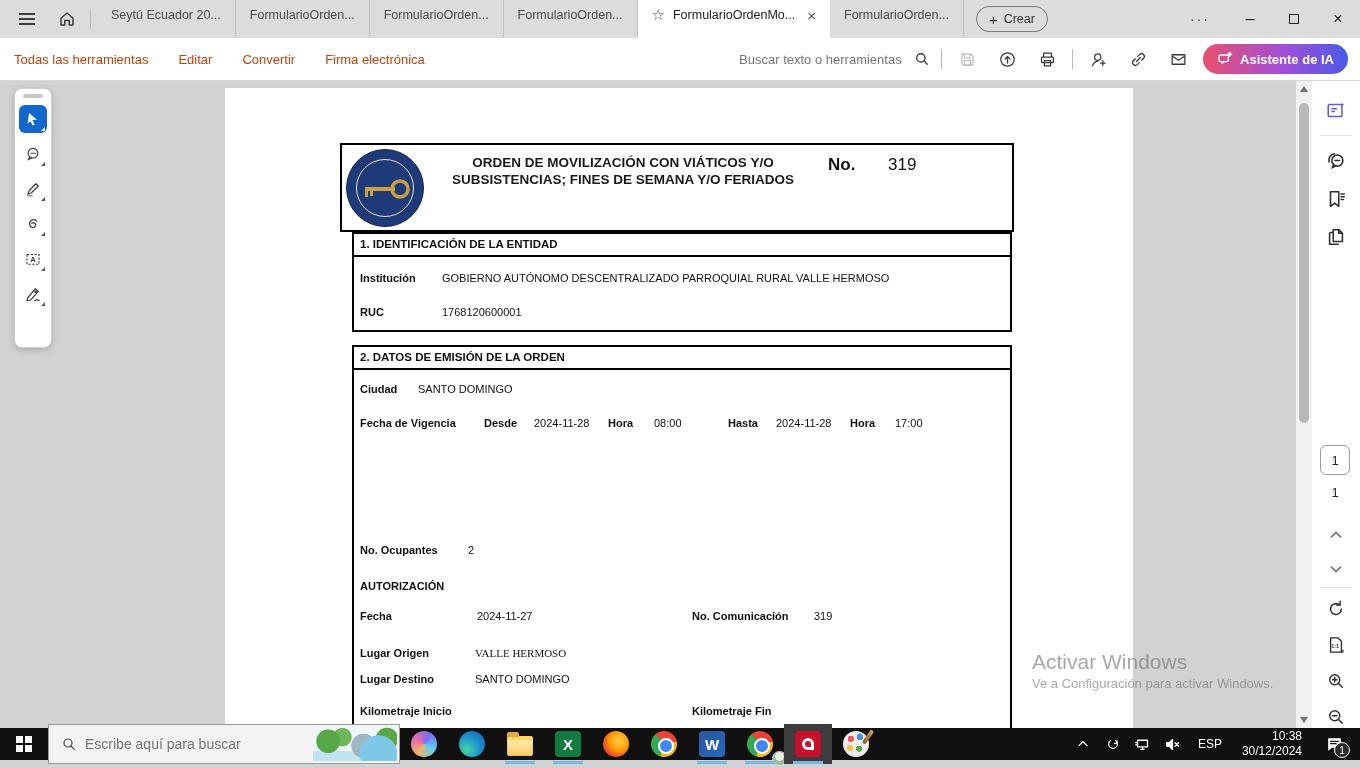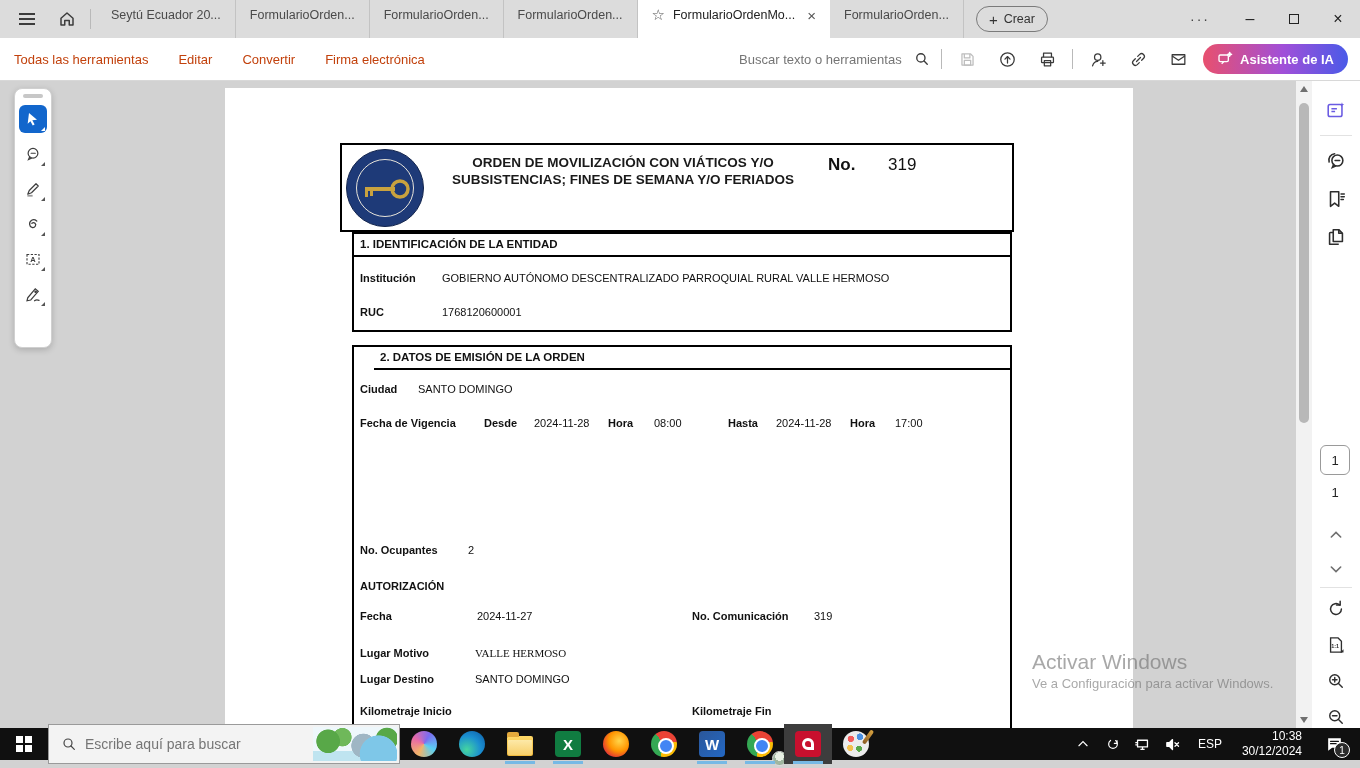--- a/index.html
+++ b/index.html
@@ -44,21 +44,21 @@
   .hdrbox { position:absolute; left:340px; top:62px; width:674px; height:89px; border:2px solid #000; background:#fff; }
   .logo { position:absolute; left:4px; top:4px; width:78px; height:78px; border-radius:50%; background:#1e3a78; border:1px solid #12244d; }
   .logo .ring { position:absolute; left:9px; top:9px; width:58px; height:58px; border-radius:50%; border:1.5px solid #e8e4da; }
   .logo svg { position:absolute; left:14px; top:24px; }
   .doc-title { position:absolute; left:108px; top:9px; width:346px; text-align:center; font-size:13.5px; font-weight:bold; color:#1a1a1a; line-height:17px; }
   .no-lbl { position:absolute; left:486px; top:10px; font-size:17px; font-weight:bold; color:#111; }
   .no-val { position:absolute; left:546px; top:10px; font-size:17px; color:#111; }
 
   .section { position:absolute; left:340px; width:660px; border:2px solid #000000; background:#fff;margin-left:12px; }
   .sec1 { top:151px; height:100px; }
-  .sec2 { top:264px; height:420px;padding-left:20px; }
+  .sec2 { top:264px; height:420px; }
   .sec-h { border-bottom:2px solid #000; padding:4px 6px 5px 6px; font-size:11.5px; font-weight:bold; color:#111; }
   .frow { position:absolute; left:6px; right:6px; height:15px; font-size:11px; color:#111; }
   .frow .lab { font-weight:bold; }
   .frow .abs { position:absolute; top:0; white-space:nowrap; }
   .inline-lab { display:inline-block; font-weight:bold; }
 
   
   .palette { position:absolute; left:14px; top:7px; width:38px; height:260px; background:#fff; border:1px solid #d0d0d0; border-radius:8px; box-shadow:0 2px 6px rgba(0,0,0,.18); display:flex; flex-direction:column; align-items:center; padding:5px 0; gap:7px; }
   .grab { width:20px; height:4px; border-radius:2px; background:#c7c7c7; }
   .tool { width:28px; height:28px; border-radius:6px; display:flex; align-items:center; justify-content:center; cursor:pointer; position:relative; }
@@ -309,21 +309,21 @@
       <div class="frow" style="top:233px;">
         <span class="abs lab" style="left:0;">AUTORIZACIÓN</span>
       </div>
       <div class="frow" style="top:263px;">
         <span class="abs lab" style="left:0;">Fecha</span>
         <span class="abs" style="left:117px;">2024-11-27</span>
         <span class="abs lab" style="left:332px;">No. Comunicación</span>
         <span class="abs" style="left:454px;">319</span>
       </div>
       <div class="frow" style="top:300px;">
-        <span class="abs lab" style="left:0;">Lugar Motivo</span>
+        <span class="abs lab" style="left:0;">Lugar Origen</span>
         <span class="abs" style="left:115px;font-family:Liberation Serif, serif;">VALLE HERMOSO</span>
       </div>
       <div class="frow" style="top:358px;">
         <span class="abs lab" style="left:0;">Kilometraje Inicio</span>
         <span class="abs lab" style="left:332px;">Kilometraje Fin</span>
       </div>
       <div class="frow" style="top:326px;">
         <span class="abs lab" style="left:0;">Lugar Destino</span>
         <span class="abs" style="left:115px;">SANTO DOMINGO</span>
       </div>

